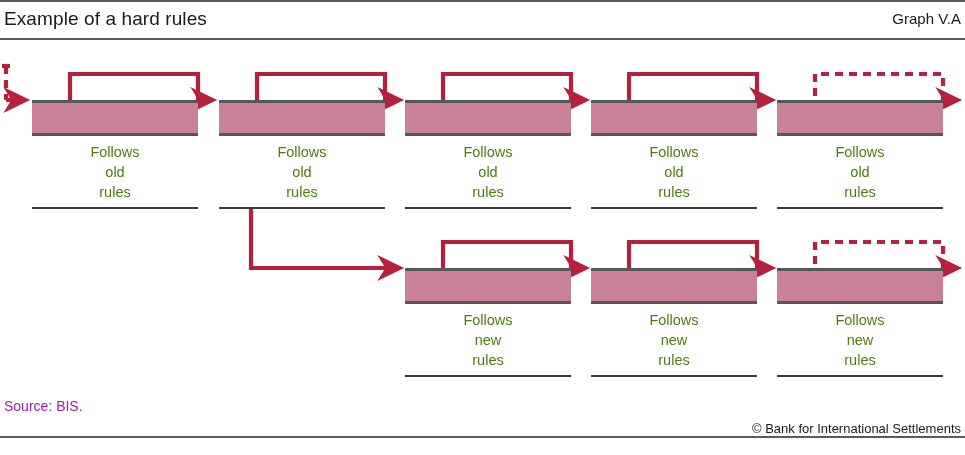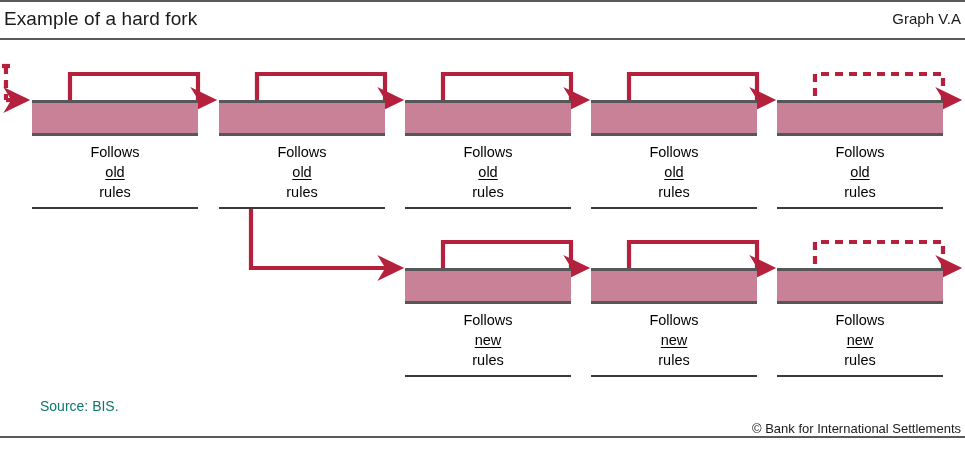--- a/index.html
+++ b/index.html
@@ -21,56 +21,55 @@
     font-size:19px;font-weight:400;color:#1a1a1a;
     letter-spacing:.1px;white-space:nowrap;
   }
   #graph-no{
     position:absolute;right:4px;top:10px;
     font-size:15px;font-weight:400;color:#1a1a1a;
     white-space:nowrap;
   }
   #source{
     position:absolute;left:4px;top:398px;
-    font-size:14px;color:#0f766e;white-space:nowrap;margin-left:36px;
+    font-size:14px;color:#a21caf;white-space:nowrap;
   }
   #copyright{
     position:absolute;right:4px;top:421px;
     font-size:13px;color:#1a1a1a;white-space:nowrap;
   }
 
   #canvas{position:absolute;left:0;top:40px;width:965px;height:355px;}
   svg#wires{position:absolute;left:0;top:0;width:965px;height:355px;overflow:visible;}
 
   .node{position:absolute;}
   .node .box{
     position:absolute;left:0;top:0;
     box-sizing:border-box;
     background:#c98197;
     border-top:3px solid #57575a;
     border-bottom:3px solid #57575a;
   }
   .node .caption{
     position:absolute;left:0;width:100%;
     text-align:center;
-    font-size:14.5px;line-height:20px;color:#000000;
+    font-size:14.5px;line-height:20px;color:#4d7c0f;
   }
   .node .caption .kw{
-    text-decoration:underline;
     text-underline-offset:2px;
   }
   .node .baseline{
     position:absolute;left:0;width:100%;height:1.6px;background:#3a3a3a;
   }
 </style>
 </head>
 <body>
 
 <div class="rule" id="rule-top"></div>
-<div id="title">Example of a hard fork</div>
+<div id="title">Example of a hard rules</div>
 <div class="rule" id="rule-title"></div>
 <div id="graph-no">Graph V.A</div>
 
 <div id="canvas">
 
   <svg id="wires" viewBox="0 0 965 355" xmlns="http://www.w3.org/2000/svg">
     <defs>
       <marker id="ah" markerWidth="7" markerHeight="7" refX="5.4" refY="3.5" orient="auto" markerUnits="strokeWidth">
         <path d="M0,0.4 L6.4,3.5 L0,6.6 L1.9,3.5 Z" fill="#b5203c"></path>
       </marker>

